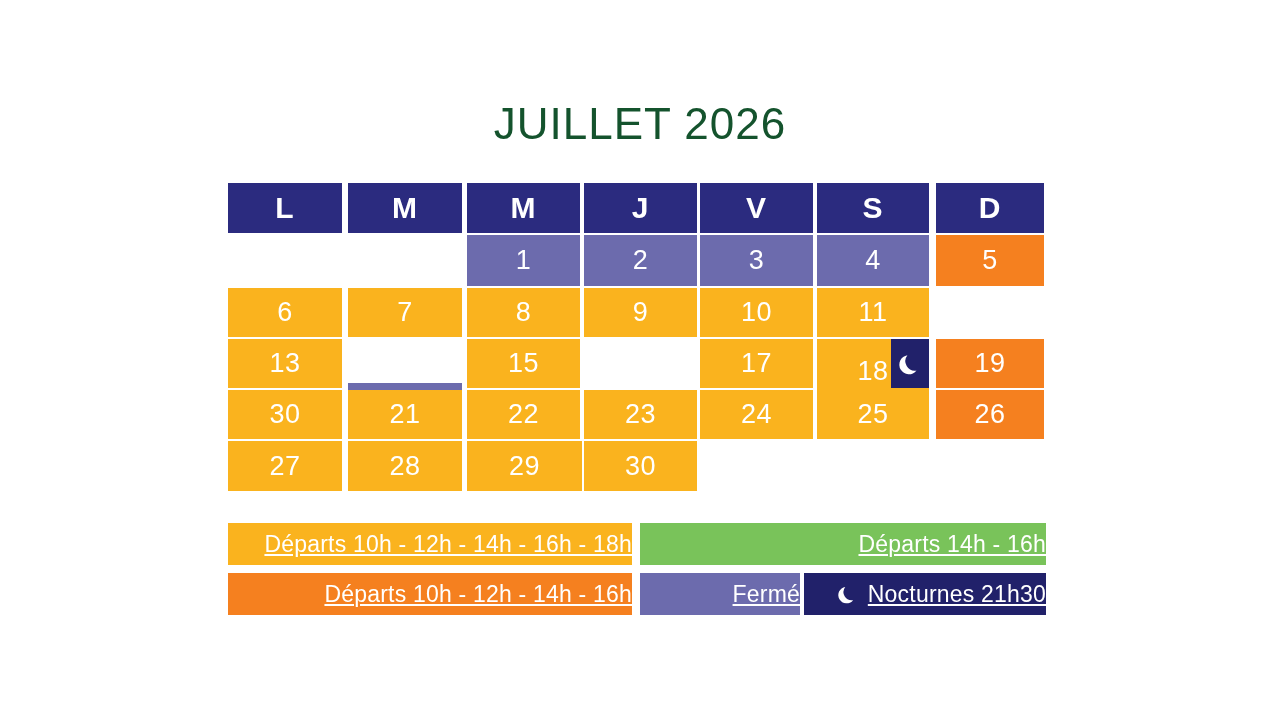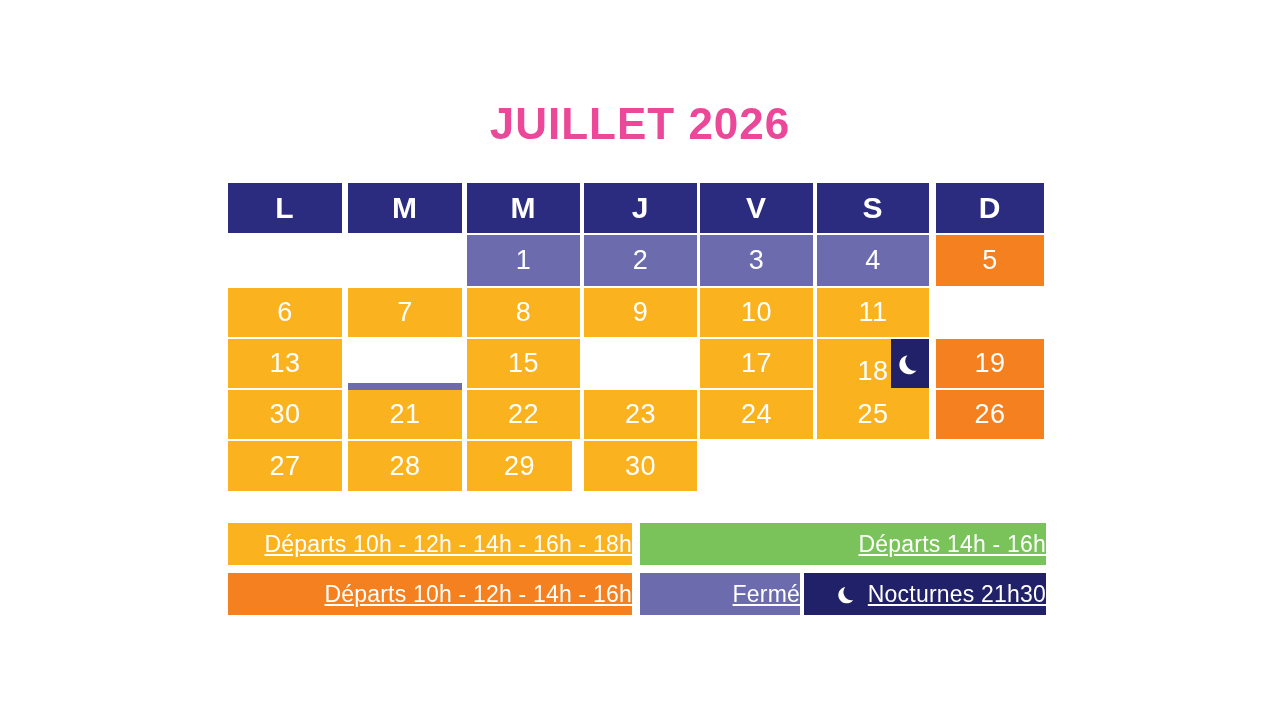--- a/index.html
+++ b/index.html
@@ -24,22 +24,22 @@
 
   
   #title {
     position: absolute;
     left: 0;
     top: 96px;
     width: 1280px;
     text-align: center;
     font-size: 44px;
     letter-spacing: 1px;
-    color: #ec4899;
-    font-weight: 700;
+    color: #14532d;
+    font-weight: 400;
     line-height: 56px;
     white-space: nowrap;
   }
 
   
   #calendar {
     position: absolute;
     left: 228px;
     top: 183px;
     width: 816px;
@@ -155,21 +155,21 @@
       <div class="cell orange" style="left: 708px; top: 156px; width: 108px; height: 49px;">19</div>
       <div class="cell yellow" style="left: 0px; top: 207px; width: 114px; height: 49px;">30</div>
       <div class="cell yellow" style="left: 120px; top: 207px; width: 114px; height: 49px;">21</div>
       <div class="cell yellow" style="left: 239px; top: 207px; width: 113px; height: 49px;">22</div>
       <div class="cell yellow" style="left: 356px; top: 207px; width: 113px; height: 49px;">23</div>
       <div class="cell yellow" style="left: 472px; top: 207px; width: 113px; height: 49px;">24</div>
       <div class="cell yellow" style="left: 589px; top: 207px; width: 112px; height: 49px;">25</div>
       <div class="cell orange" style="left: 708px; top: 207px; width: 108px; height: 49px;">26</div>
       <div class="cell yellow" style="left: 0px; top: 258px; width: 114px; height: 50px;">27</div>
       <div class="cell yellow" style="left: 120px; top: 258px; width: 114px; height: 50px;">28</div>
-      <div class="cell yellow" style="left: 239px; top: 258px; width: 105px; height: 50px;">29</div>
+      <div class="cell yellow" style="left: 239px; top: 258px; width: 115px; height: 50px;">29</div>
       <div class="cell yellow" style="left: 356px; top: 258px; width: 113px; height: 50px;">30</div>
       <div class="cell empty" style="left: 472px; top: 258px; width: 113px; height: 50px;"></div>
       <div class="cell empty" style="left: 589px; top: 258px; width: 112px; height: 50px;"></div>
       <div class="cell empty" style="left: 708px; top: 258px; width: 108px; height: 50px;"></div>
     </div>
 
   <div id="legend">
       <div class="legend-item yellow" style="left: 0px; top: 0px; width: 404px; height: 42px;">
         <span>Départs 10h - 12h - 14h - 16h - 18h</span>
       </div>

